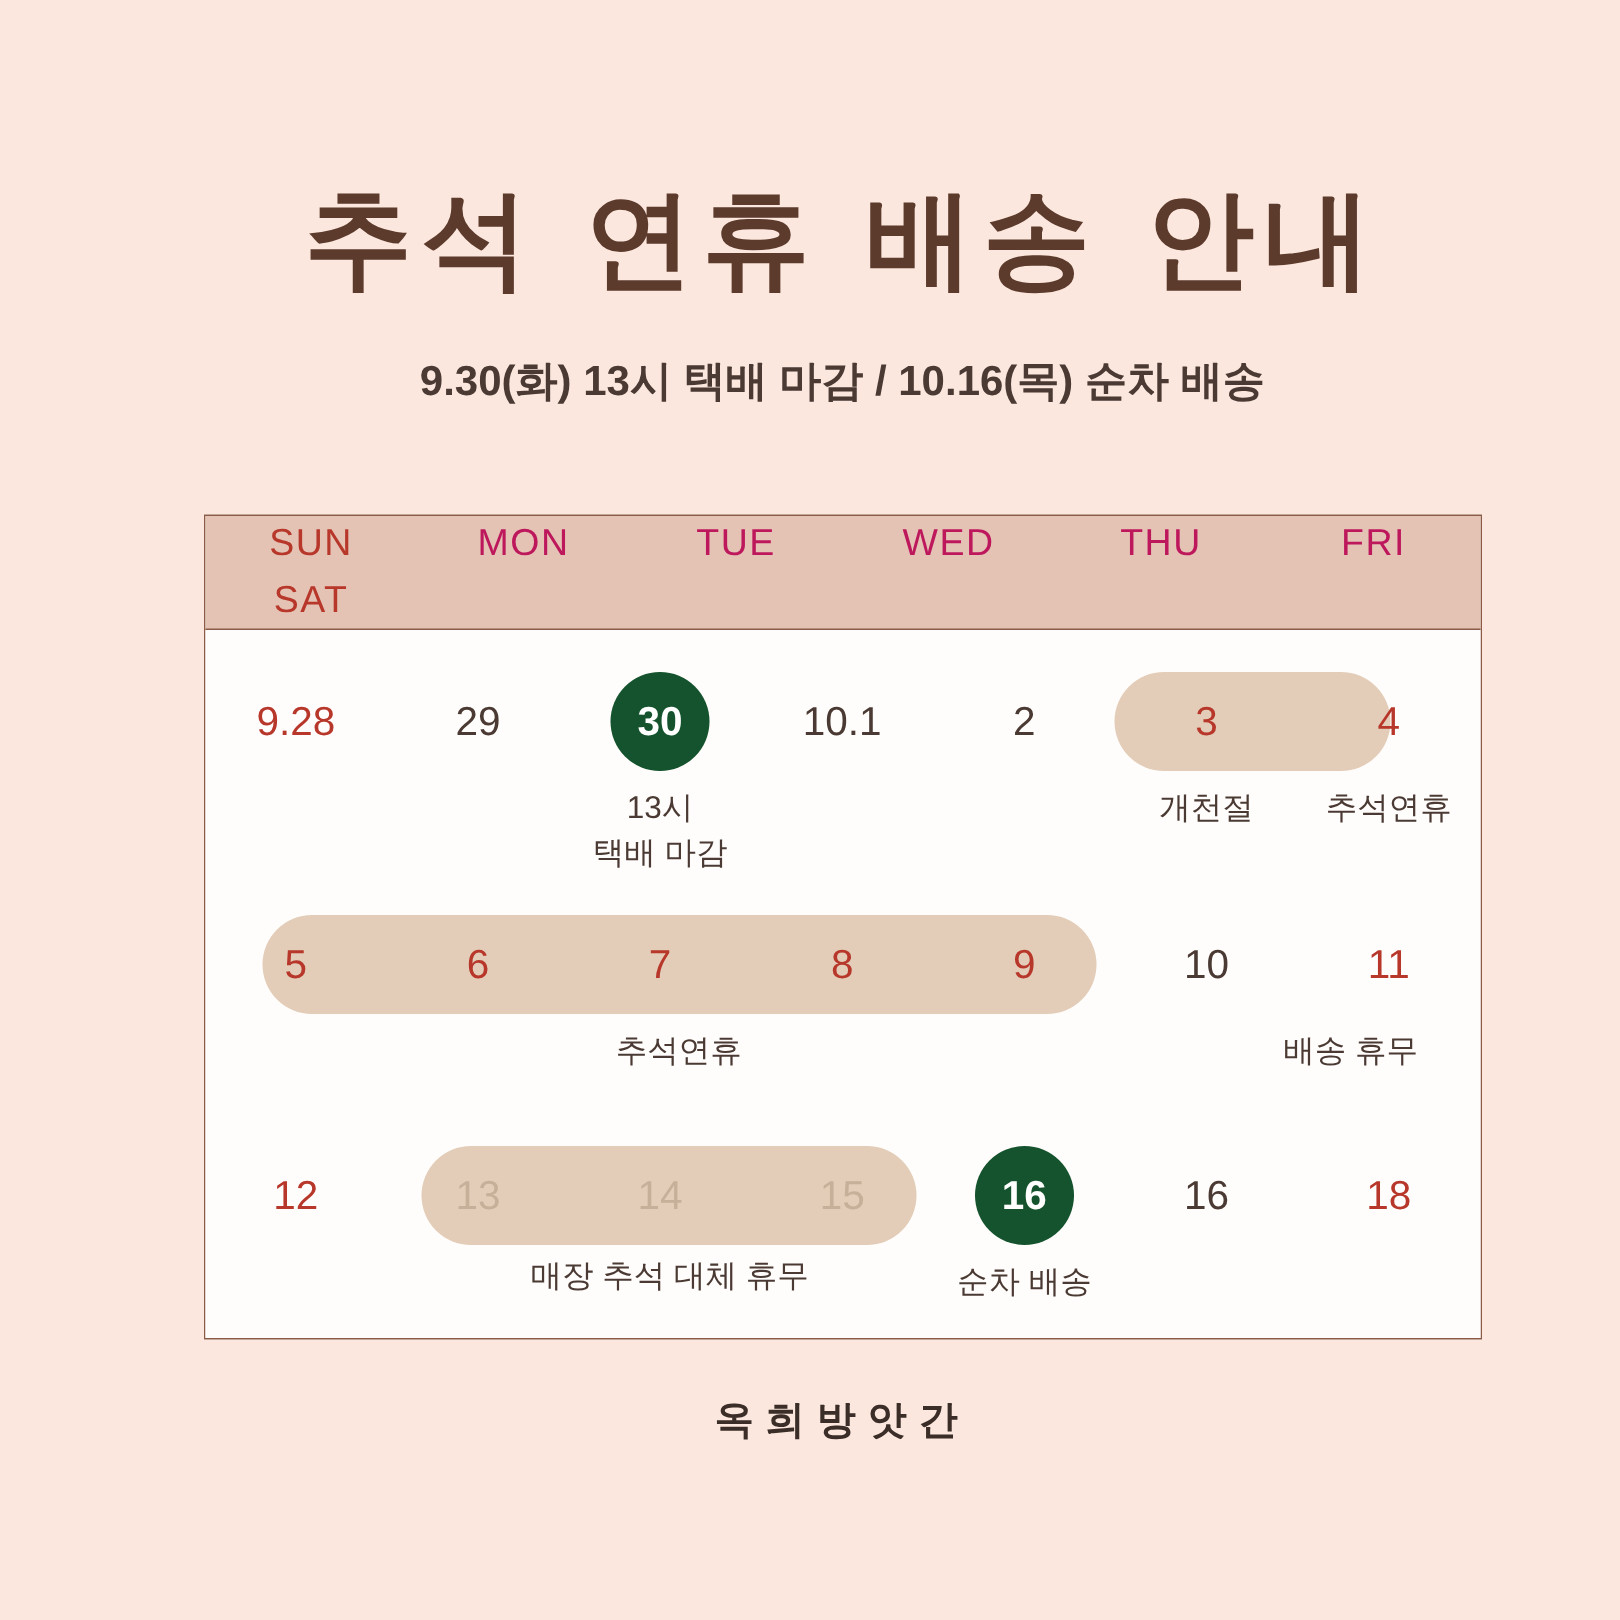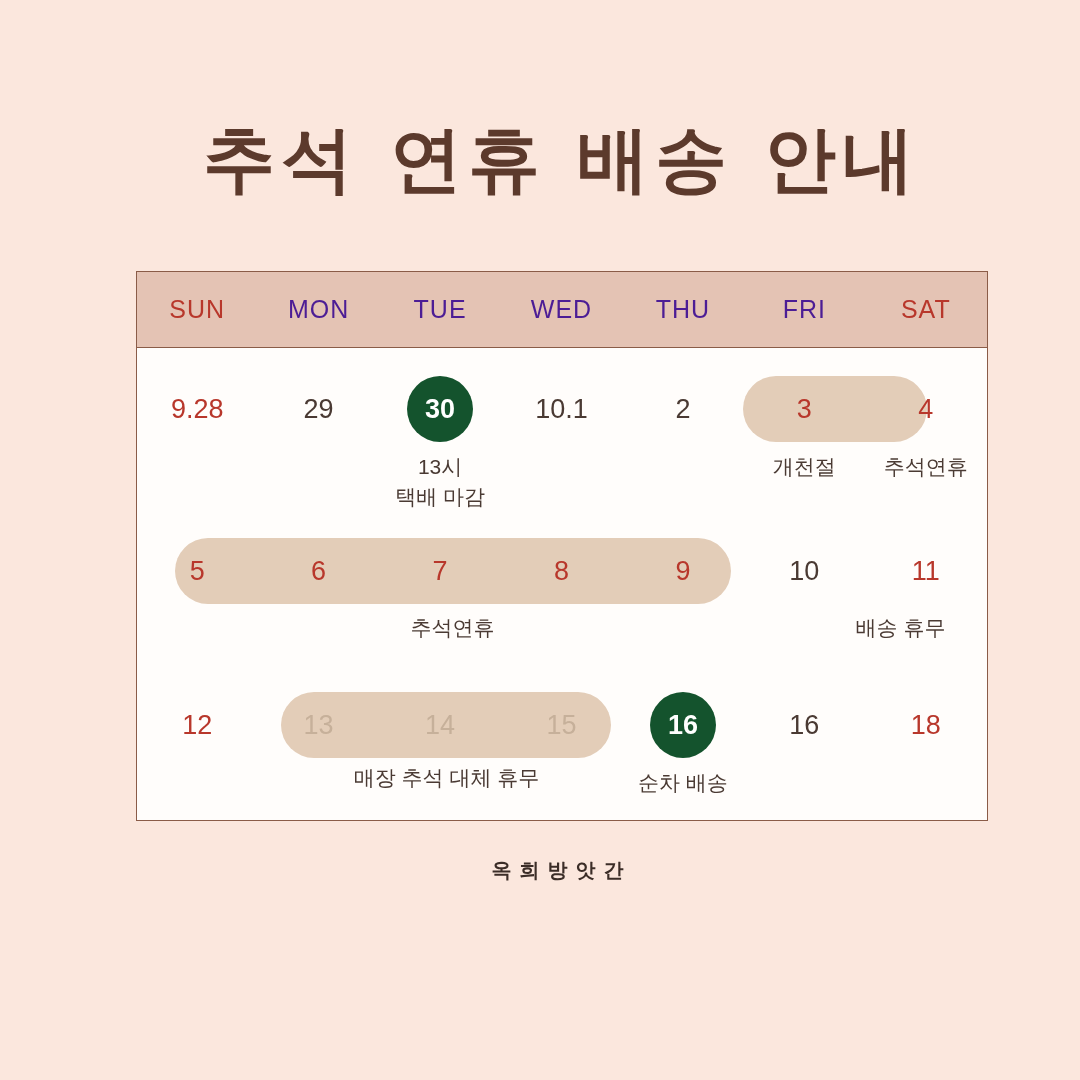--- a/index.html
+++ b/index.html
@@ -45,31 +45,31 @@
 
   .calendar {
     margin-top: 70px;
     width: 852px;
     border: 1px solid #8a5c48;
     background: #fffdfb;
   }
 
   .weekdays {
     display: grid;
-    grid-template-columns: repeat(7, 1fr);
+    grid-template-columns: repeat(6, 1fr);
     background: #e4c3b4;
     border-bottom: 1px solid #8a5c48;
     height: 76px;
     align-items: center;
   }
   .weekday {
     text-align: center;
     font-size: 25px;
     letter-spacing: 1px;
-    color: #4c1d95;
+    color: #be185d;
     font-weight: 400;
   }
   .weekday.accent { color: #b8372b; }
 
   .weeks {
     padding: 0;
     background: #fffdfb;
   }
 
   .week {
@@ -134,32 +134,33 @@
     position: absolute;
     z-index: 2;
     font-size: 21px;
     color: #4a3a33;
     text-align: center;
     white-space: nowrap;
   }
 
   .brand {
     margin-top: 36px;
-    font-size: 20px;
+    font-size: 26px;
     font-weight: 700;
     letter-spacing: 8px;
     color: #3b2d27;
   }
 </style>
 </head>
 <body>
 
 <div class="poster">
 
   <div class="title">추석 연휴 배송 안내</div>
+  <div class="subtitle">9.30(화) 13시 택배 마감 / 10.16(목) 순차 배송</div>
 
   <div class="calendar">
 
     <div class="weekdays">
       <div class="weekday accent">SUN</div>
       <div class="weekday">MON</div>
       <div class="weekday">TUE</div>
       <div class="weekday">WED</div>
       <div class="weekday">THU</div>
       <div class="weekday">FRI</div>

